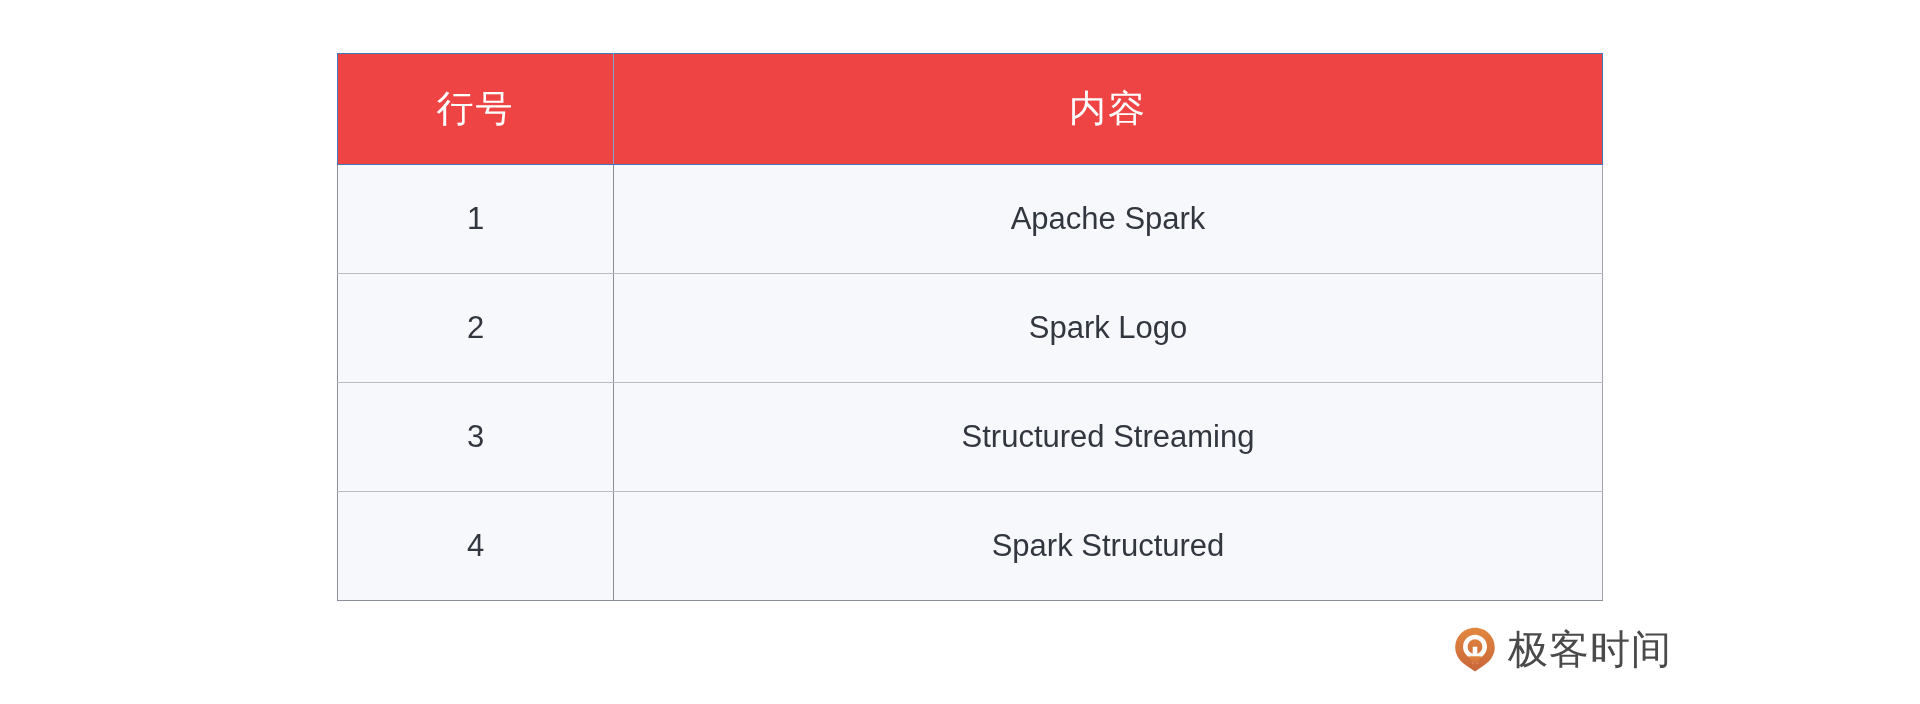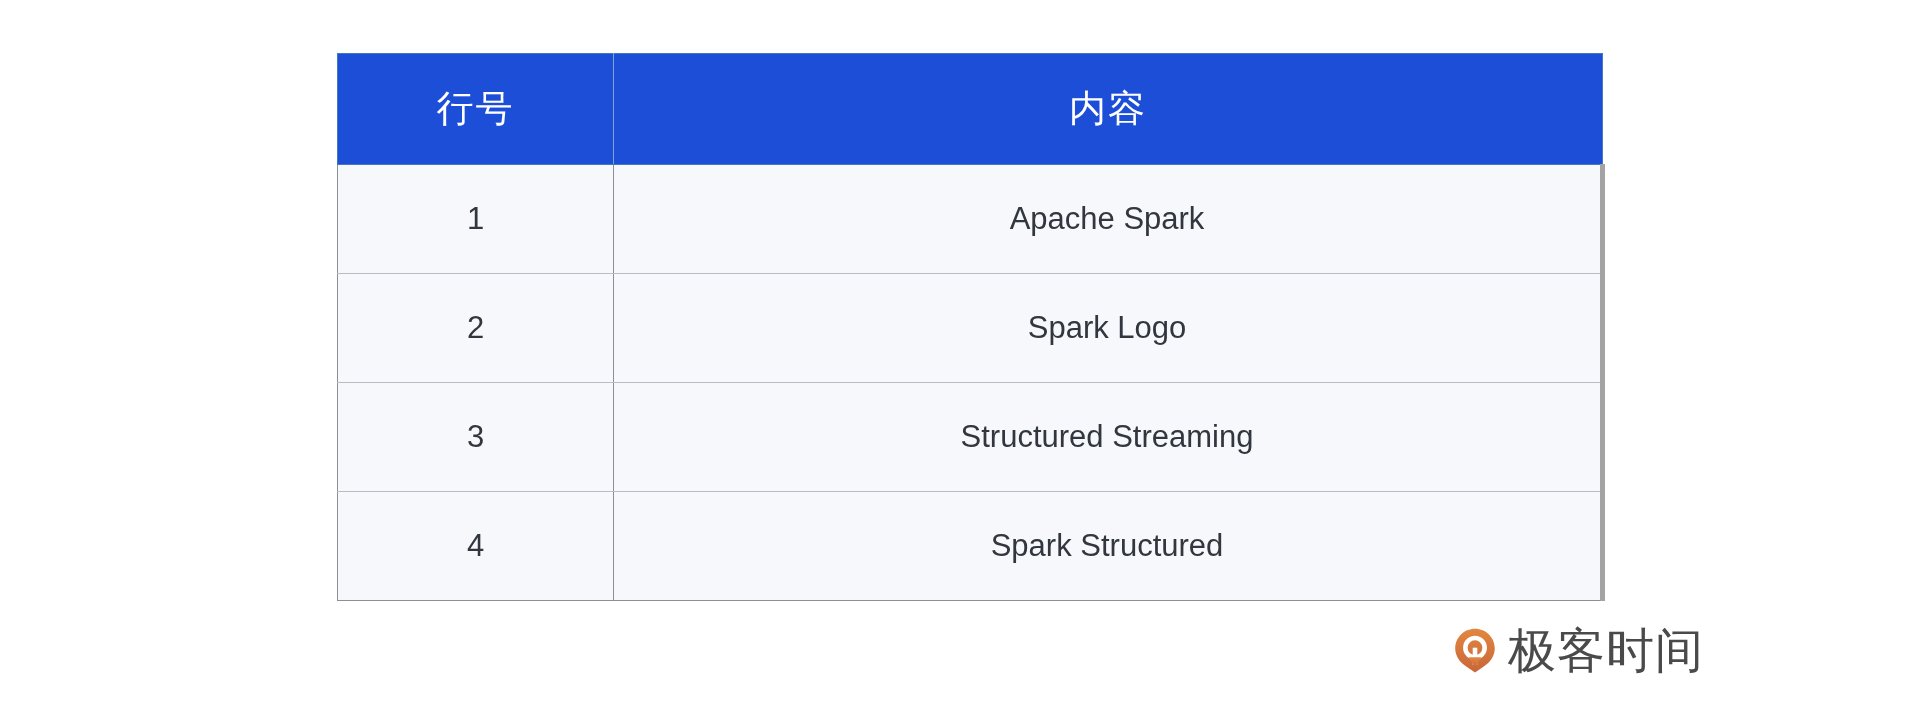--- a/index.html
+++ b/index.html
@@ -32,21 +32,21 @@
   table.data-table {
     border-collapse: collapse;
     width: 1265px;
     table-layout: fixed;
   }
 
   table.data-table col.col-num { width: 276px; }
   table.data-table col.col-content { width: 989px; }
 
   thead th {
-    background: #1d4ed8;
+    background: #ef4444;
     color: #ffffff;
     font-weight: 400;
     font-size: 37px;
     letter-spacing: 2px;
     height: 110px;
     text-align: center;
     vertical-align: middle;
     border: 1px solid #4178be;
     padding: 0;
   }
@@ -56,21 +56,21 @@
 
   tbody td {
     background: #f7f8fc;
     color: #32363f;
     font-size: 31px;
     font-weight: 400;
     height: 108px;
     text-align: center;
     vertical-align: middle;
     border-left: 1px solid #8b9098;
-    border-right: 5px solid #a3a3a3;
+    border-right: 1px solid #a3a3a3;
     border-bottom: 1px solid #b9bcc4;
     padding: 0;
   }
   tbody tr:first-child td {
     border-top: none;
   }
   tbody tr:last-child td {
     border-bottom: 1px solid #8b9098;
   }
   tbody td.td-num {
@@ -86,21 +86,21 @@
     align-items: center;
     gap: 10px;
   }
   .watermark-logo {
     width: 46px;
     height: 46px;
     flex: 0 0 auto;
     display: block;
   }
   .watermark-text {
-    font-size: 48px;
+    font-size: 40px;
     color: #4a4a4a;
     letter-spacing: 1px;
     line-height: 1;
     white-space: nowrap;
     font-family: "DejaVu Sans", "Liberation Sans", sans-serif;
   }
 </style>
 </head>
 <body>
 

